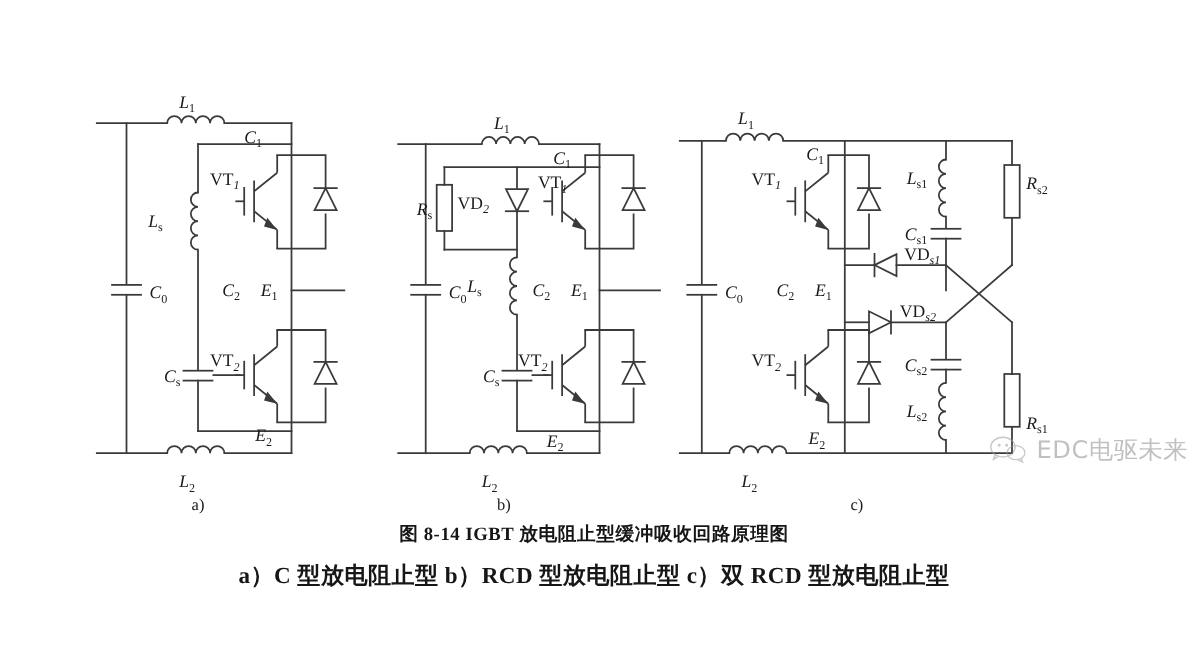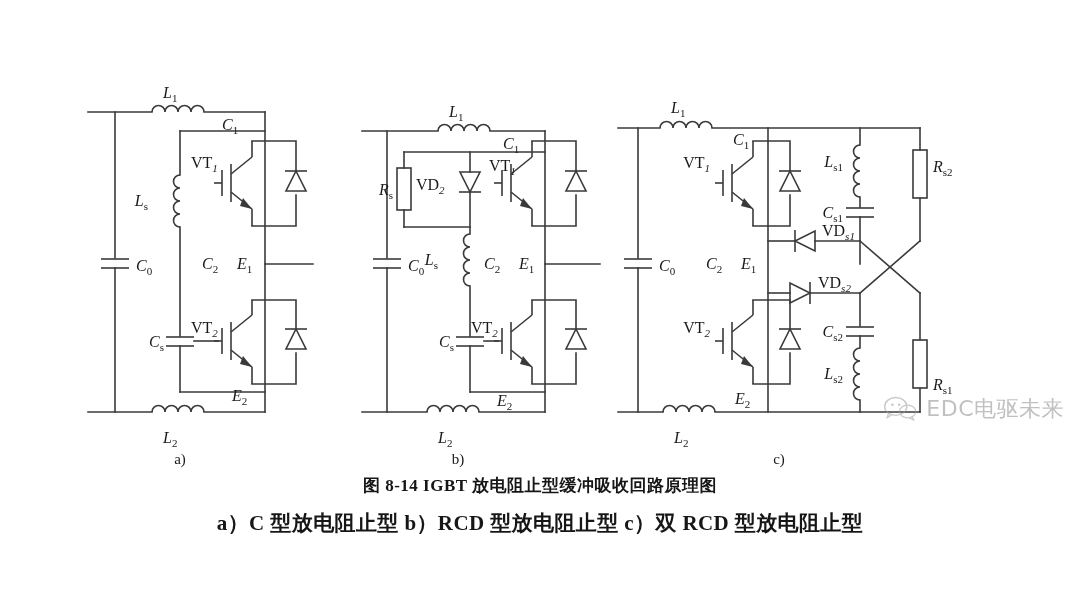--- a/index.html
+++ b/index.html
@@ -79,21 +79,21 @@
   }
   #caption-sub {
     top: 509px;
     font-size: 21px;
     font-weight: bold;
     letter-spacing: 0.4px;
     color: #161616;
   }
   #watermark {
     position: absolute;
-    right: 16px;
+    right: 0;
     bottom: 18px;
     display: flex;
     align-items: center;
     gap: 9px;
     opacity: 0.55;
   }
   #watermark .wm-text {
     font-family: "DejaVu Sans", "Liberation Sans", sans-serif;
     font-size: 22px;
     color: #8d8d8d;

